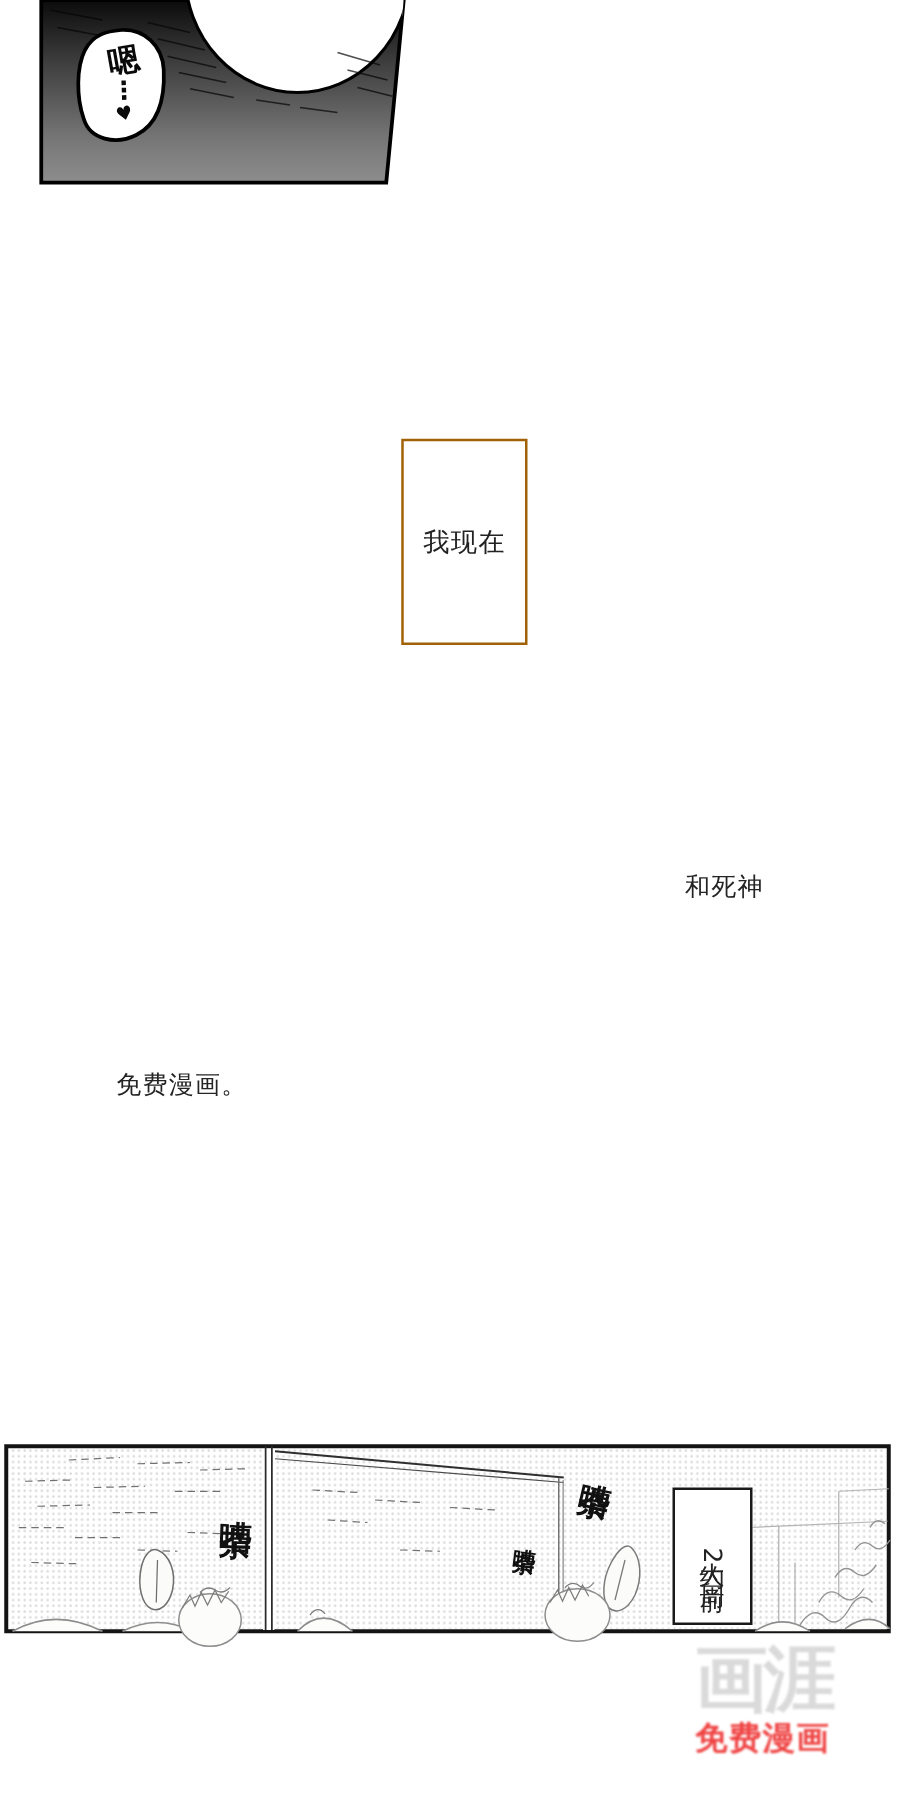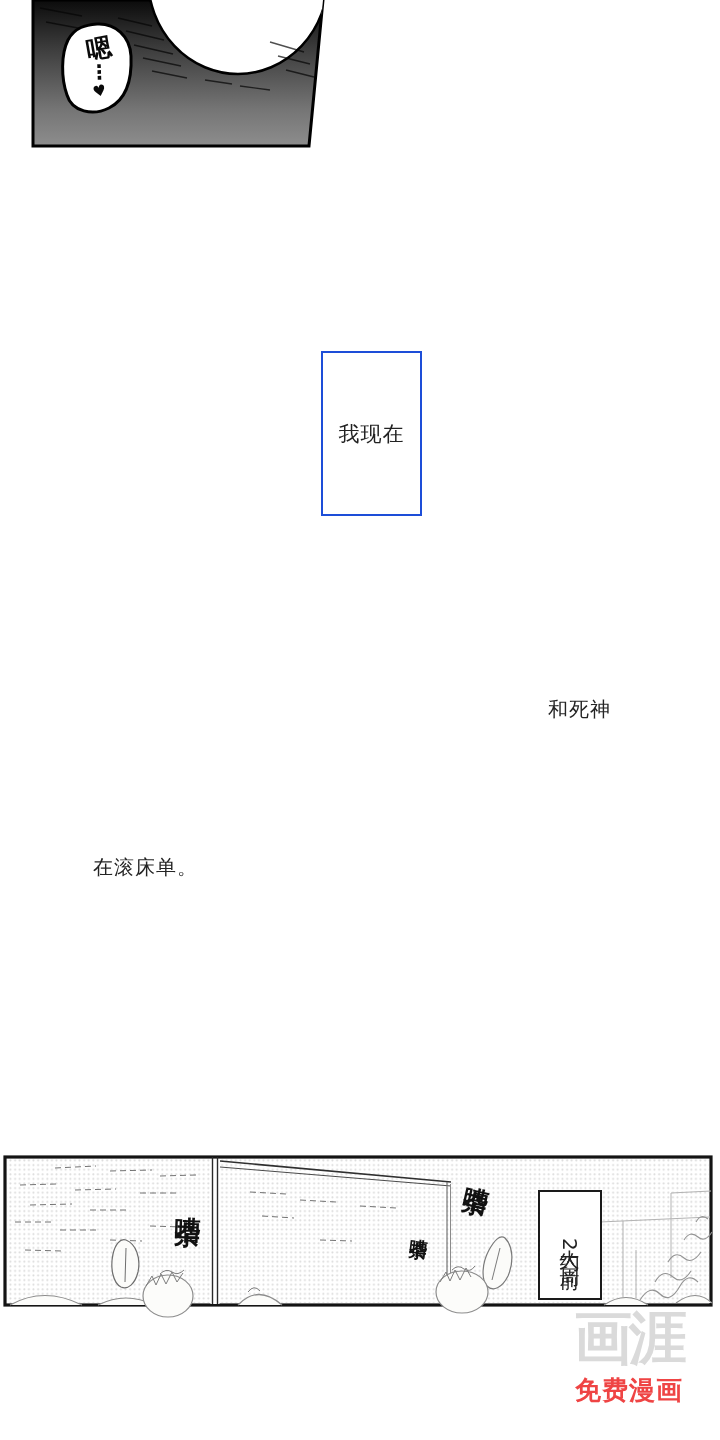--- a/index.html
+++ b/index.html
@@ -16,21 +16,21 @@
     display:flex;flex-direction:column;align-items:center;justify-content:center;
     transform:rotate(-2deg);color:#0a0a0a;
   }
   .bubble-text{font-size:25px;font-weight:bold;transform:rotate(-8deg);line-height:1;}
   .bubble-dots{font-size:20px;font-weight:bold;line-height:.9;margin-top:2px;}
   .bubble-heart{font-size:15px;font-weight:bold;transform:rotate(-12deg);margin-top:1px;}
 
   
   .nbox{
     position:absolute;left:321px;top:351px;width:97px;height:161px;z-index:3;
-    background:#fff;border:2px solid #1d4ed8;
+    background:#fff;border:2px solid #a16207;
     display:flex;align-items:center;justify-content:center;
   }
   .nbox span{font-size:21px;color:#222;letter-spacing:1px;}
   .ntext{position:absolute;z-index:3;font-size:20px;color:#242424;letter-spacing:1px;white-space:nowrap;text-align:right;}
   .ntext.right{left:548px;top:696px;}
   .ntext.left{left:93px;top:854px;}
 
   
   .sfx{
     position:absolute;z-index:3;writing-mode:vertical-rl;text-orientation:upright;
@@ -45,21 +45,21 @@
     display:flex;align-items:center;justify-content:center;
   }
   .timebox span{
     writing-mode:vertical-rl;text-orientation:mixed;
     font-size:20px;color:#222;letter-spacing:2px;line-height:1;
   }
 
   
   .watermark{
     position:absolute;left:556px;top:1312px;width:146px;z-index:3;
-    text-align:center;filter:blur(0.7px);user-select:none;font-family:Liberation Mono, monospace;
+    text-align:left;filter:blur(0.7px);user-select:none;
   }
   .wm-logo{font-size:58px;font-weight:bold;color:#dadada;letter-spacing:-3px;line-height:1.08;}
   .wm-tag{font-size:26px;font-weight:bold;color:#ef4444;letter-spacing:1px;margin-top:-2px;}
 </style>
 </head>
 <body>
 
 <div class="page">
 
   <svg class="art" width="720" height="1440" viewBox="0 0 720 1440">
@@ -182,21 +182,21 @@
     <span class="bubble-text">嗯</span>
     <span class="bubble-dots">⋮</span>
     <span class="bubble-heart">♥</span>
   </div>
 
   <div class="nbox">
     <span>我现在</span>
   </div>
 
   <div class="ntext right">和死神</div>
-  <div class="ntext left">在滚床单。</div>
+  <div class="ntext left">免费漫画。</div>
 
   <div class="sfx sfx1">嘈杂</div>
   <div class="sfx sfx2">嘈杂</div>
   <div class="sfx sfx3">嘈杂</div>
 
   <div class="timebox">
     <span>大约2周前</span>
   </div>
 
   <div class="watermark">

